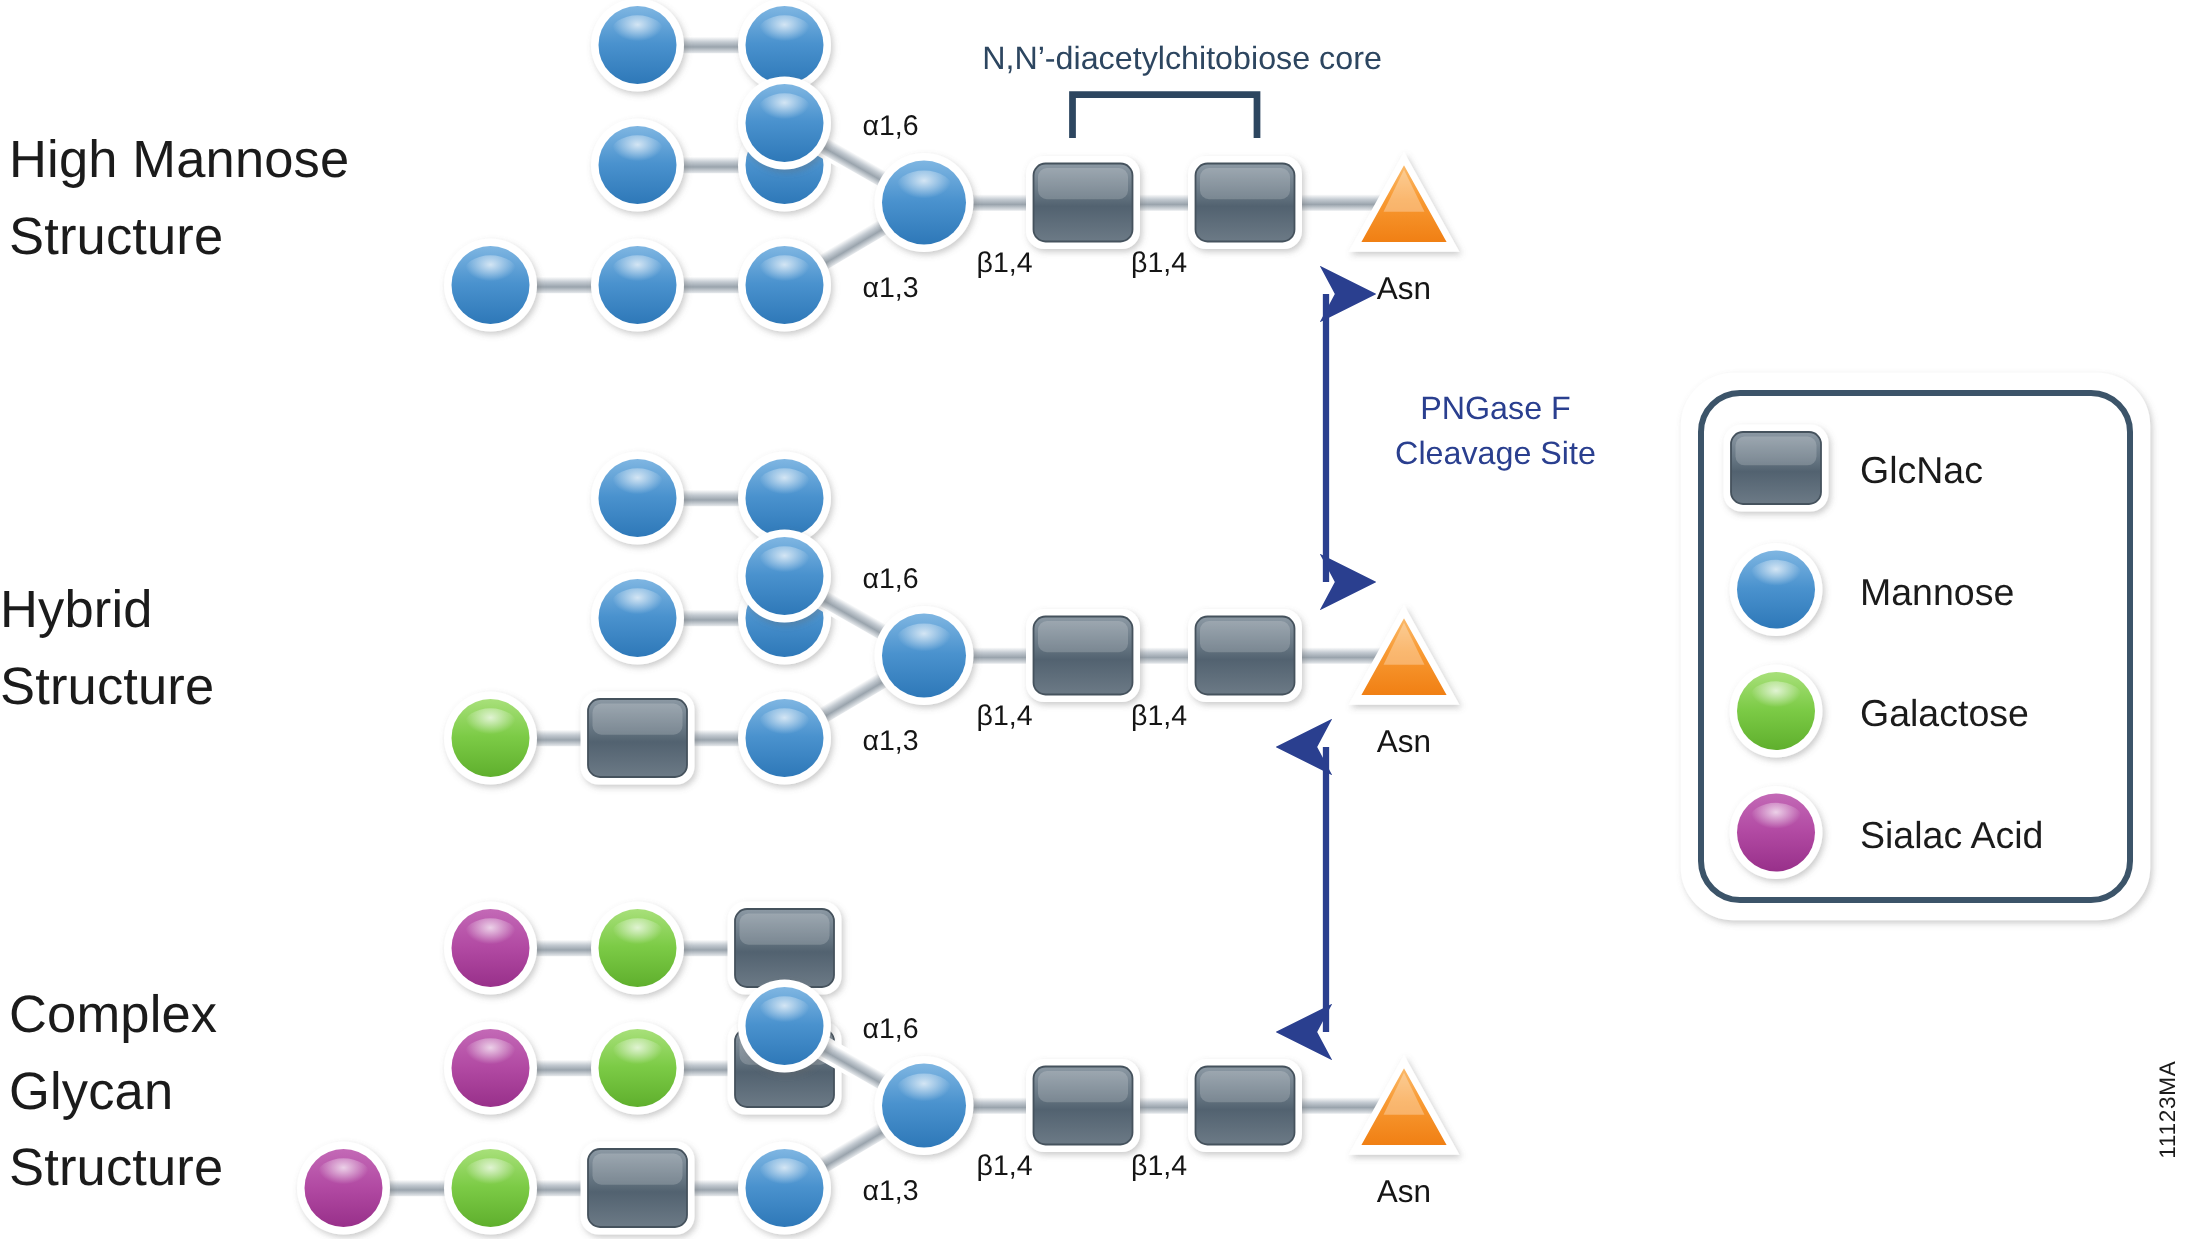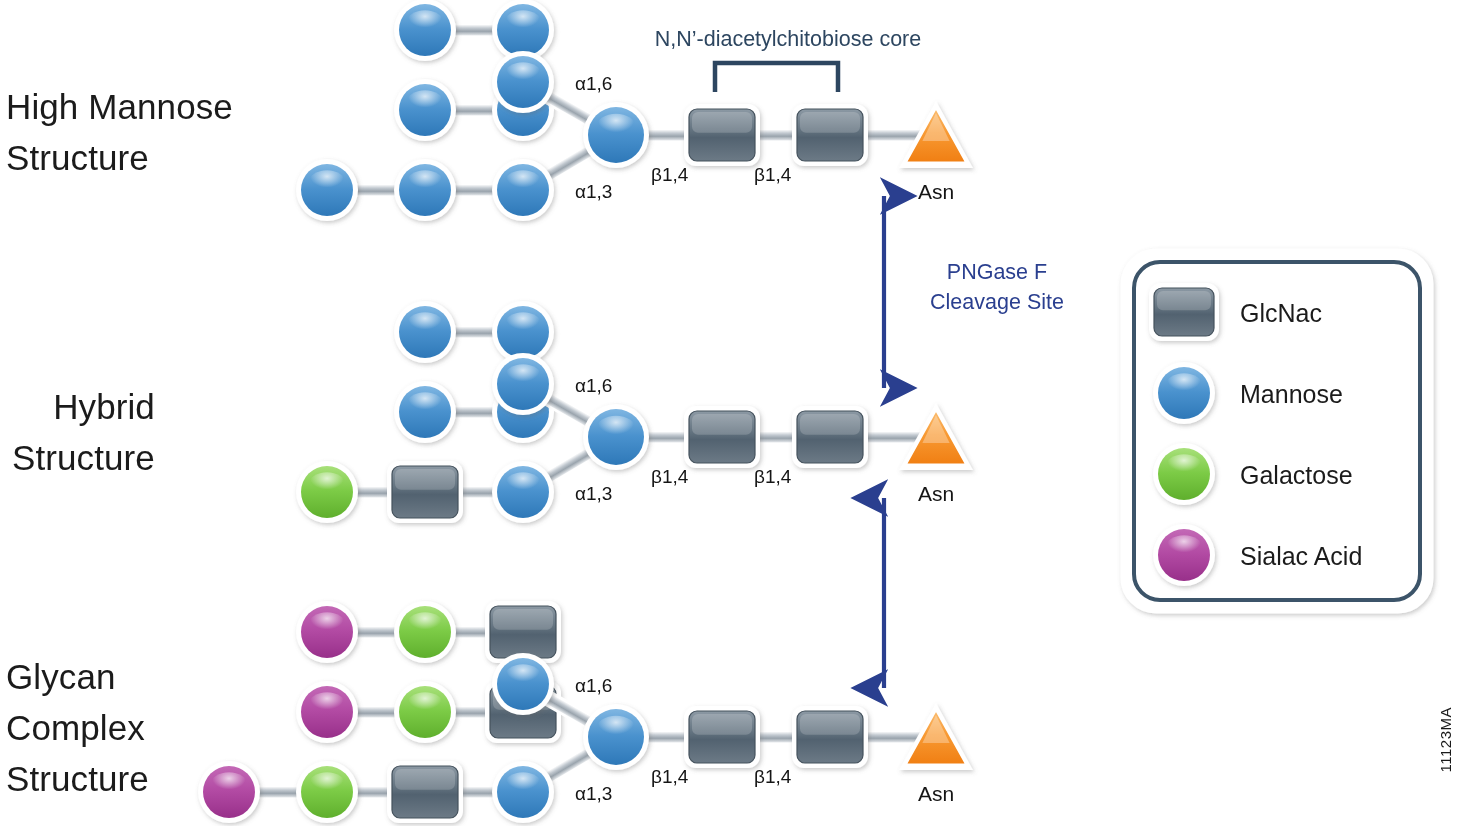--- a/index.html
+++ b/index.html
@@ -20,27 +20,27 @@
 </head>
 <body>
 
 <div id="stage">
 
   
   <div class="row-label" style="left:6px;top:82px;">
     <div>High Mannose</div>
     <div>Structure</div>
   </div>
-  <div class="row-label" style="left:12px;top:382px;text-align:right;">
+  <div class="row-label" style="left:0;top:382px;">
     <div>Hybrid</div>
     <div>Structure</div>
   </div>
   <div class="row-label" style="left:6px;top:652px;">
+    <div>Complex</div>
     <div>Glycan</div>
-    <div>Complex</div>
     <div>Structure</div>
   </div>
 
   <div class="corner-code">11123MA</div>
 
   <svg id="diagram" width="1460" height="826" viewBox="0 0 1460 826" xmlns="http://www.w3.org/2000/svg">
     <defs>
       <linearGradient id="g-mannose" x1="0" y1="0" x2="0" y2="1">
         <stop offset="0%" stop-color="#7FB6E2"></stop>
           <stop offset="48%" stop-color="#4A92CE"></stop>

